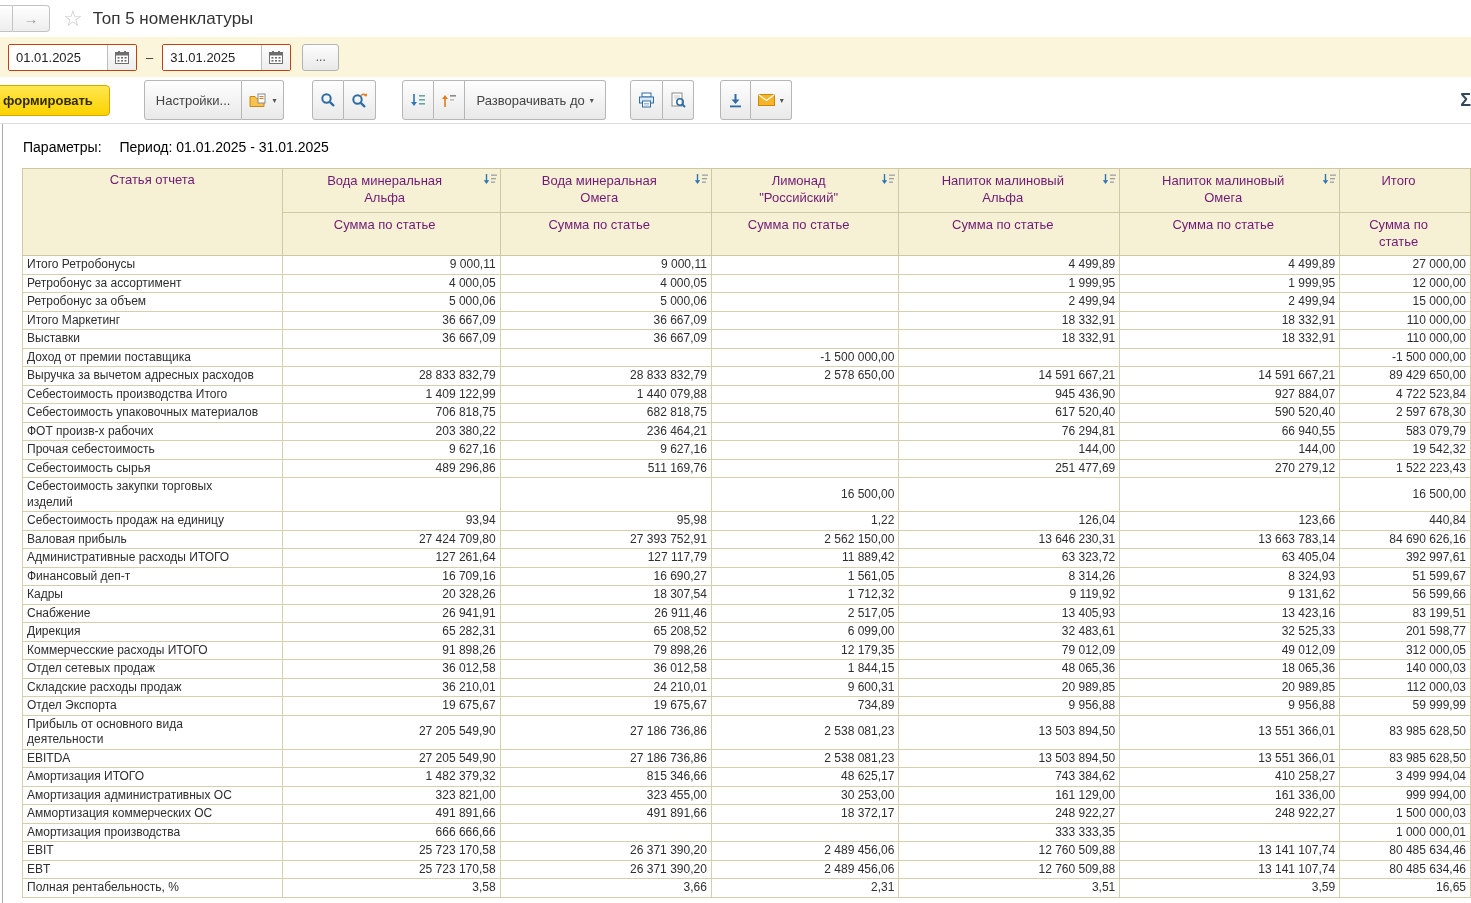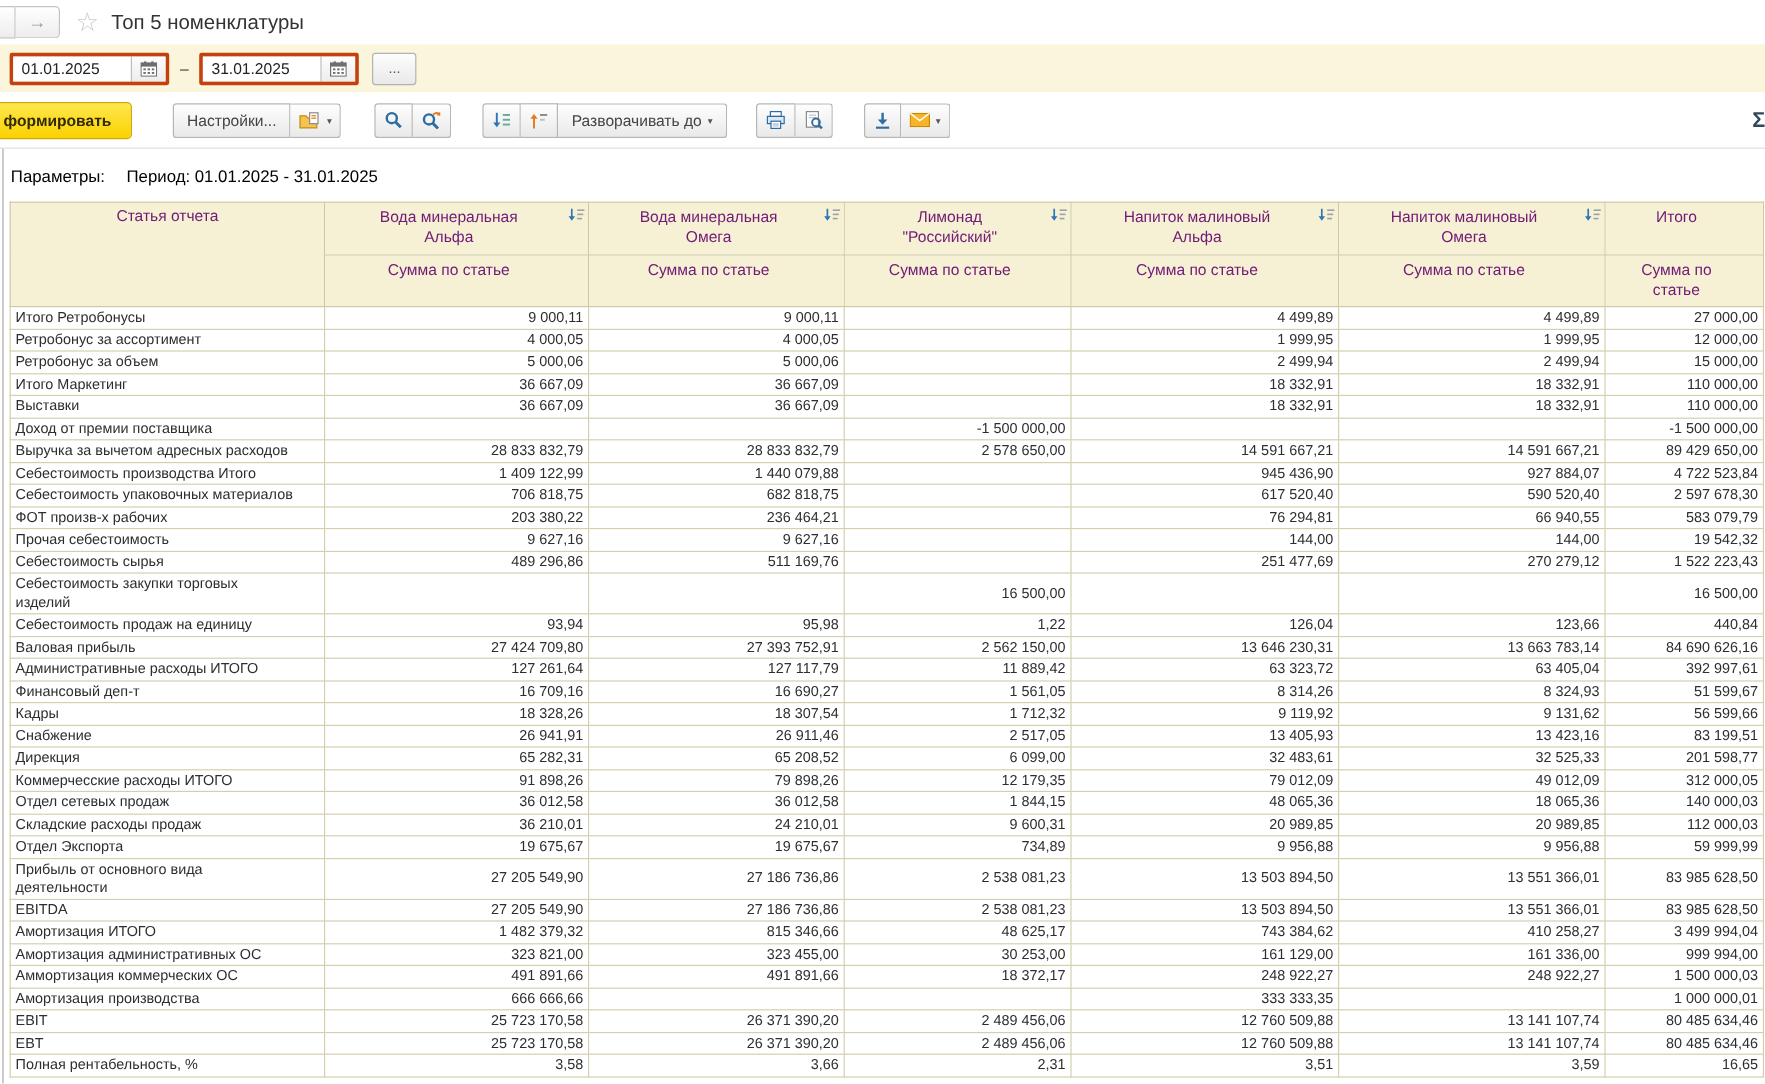--- a/index.html
+++ b/index.html
@@ -12,31 +12,31 @@
   .nav-btn { width:37px; height:27px; border:1px solid #c3c3c3;
     background:linear-gradient(#ffffff,#ededed); display:flex; align-items:center; justify-content:center;
     color:#9a9a9a; font-size:15px; }
   .nav-btn.back { border-radius:4px 0 0 4px; }
   .nav-btn.fwd  { border-radius:0 4px 4px 0; border-left:none; }
   .star { font-size:22px; color:#c9c9c9; margin:0 10px 0 13px; line-height:1; }
   .page-title { font-size:17px; color:#333; }
 
   
   .datebar { height:40px; background:#fbf5dc; display:flex; align-items:center; padding-left:8px; }
-  .date-group { display:flex; align-items:stretch; height:27px; border:3px solid #c2410c; background:#fff; border-radius:2px; overflow:hidden; }
+  .date-group { display:flex; align-items:stretch; height:27px; border:1px solid #c2410c; background:#fff; border-radius:2px; overflow:hidden; }
   .date-input { width:98px; border:none; outline:none; padding:0 7px; font-size:13px; color:#222; font-family:inherit; }
   .cal-btn { width:29px; border:none; border-left:1px solid #bdbdbd; background:linear-gradient(#fdfdfd,#ededed);
     display:flex; align-items:center; justify-content:center; cursor:pointer; }
   .date-dash { margin:0 9px; color:#333; font-size:13px; }
   .more-btn { margin-left:11px; width:37px; height:27px; border:1px solid #b3b3b3; border-radius:3px;
     background:linear-gradient(#fdfdfd,#e9e9e9); color:#555; font-size:12px; line-height:10px; cursor:pointer; }
 
   
   .toolbar { height:46px; display:flex; align-items:center; background:#fff; }
-  .btn { height:29px; border:1px solid #b6b6b6; background:linear-gradient(#fefefe,#e9e9e9);
+  .btn { height:40px; border:1px solid #b6b6b6; background:linear-gradient(#fefefe,#e9e9e9);
     font-size:13px; color:#444; display:flex; align-items:center; padding:0 11px; cursor:pointer; font-family:inherit; }
   .group { display:flex; }
   .group .btn { border-radius:0; }
   .group .btn + .btn { border-left:none; }
   .group .btn:first-child { border-radius:3px 0 0 3px; }
   .group .btn:last-child  { border-radius:0 3px 3px 0; }
   .group .btn:only-child  { border-radius:3px; }
   .icon-btn { padding:0 7px; }
   .btn-generate { margin-left:-14px; height:31px; padding:0 16px; border:1px solid #d2a900; border-radius:4px;
     background:linear-gradient(#ffe74f,#fbd200); font-weight:bold; color:#332b00; font-size:13px; }
@@ -47,21 +47,21 @@
   .g-print { margin-left:24px; }
   .g-send { margin-left:26px; }
   .sigma { margin-left:auto; font-size:18px; font-weight:bold; color:#33475b; }
   .filter-input { margin-left:10px; width:335px; height:27px; border:1px solid #c2c8ce; border-radius:2px;
     padding:0 7px; font-size:13px; color:#555; font-family:inherit; flex:none; }
   .filter-input::placeholder { color:#b3bcc4; }
 
   .toolbar-sep { height:1px; background:#dcdcdc; }
 
   
-  .report { margin-left:2px; border-left:1px solid #ababab; height:779px; background:#fff; }
+  .report { margin-left:2px; border-left:1px solid #ababab; height:779px; background:#fff;padding-left:14px; }
   .params { padding:15px 0 13px 6px; font-size:14px; color:#000; }
   .params .p-label { margin-right:14px; }
 
   
   table { border-collapse:collapse; table-layout:fixed; margin-left:5px; font-size:12px; }
   th, td { border:1px solid #d5cfae; }
   thead th { background:#f6f0d4; font-weight:normal; text-align:center; vertical-align:top;
     padding:3px 18px 3px 5px; font-size:13px; color:#701a75; position:relative; border-color:#cfc8a4; }
   th.row-header-cell { padding-right:5px; }
   .hlbl { white-space:pre-line; line-height:17px; }
@@ -450,21 +450,21 @@
           <td class="lbl">Финансовый деп-т</td>
           <td class="num">16 709,16</td>
           <td class="num">16 690,27</td>
           <td class="num">1 561,05</td>
           <td class="num">8 314,26</td>
           <td class="num">8 324,93</td>
           <td class="num">51 599,67</td>
         </tr>
         <tr>
           <td class="lbl">Кадры</td>
-          <td class="num">18 328,26</td>
+          <td class="num">20 328,26</td>
           <td class="num">18 307,54</td>
           <td class="num">1 712,32</td>
           <td class="num">9 119,92</td>
           <td class="num">9 131,62</td>
           <td class="num">56 599,66</td>
         </tr>
         <tr>
           <td class="lbl">Снабжение</td>
           <td class="num">26 941,91</td>
           <td class="num">26 911,46</td>

